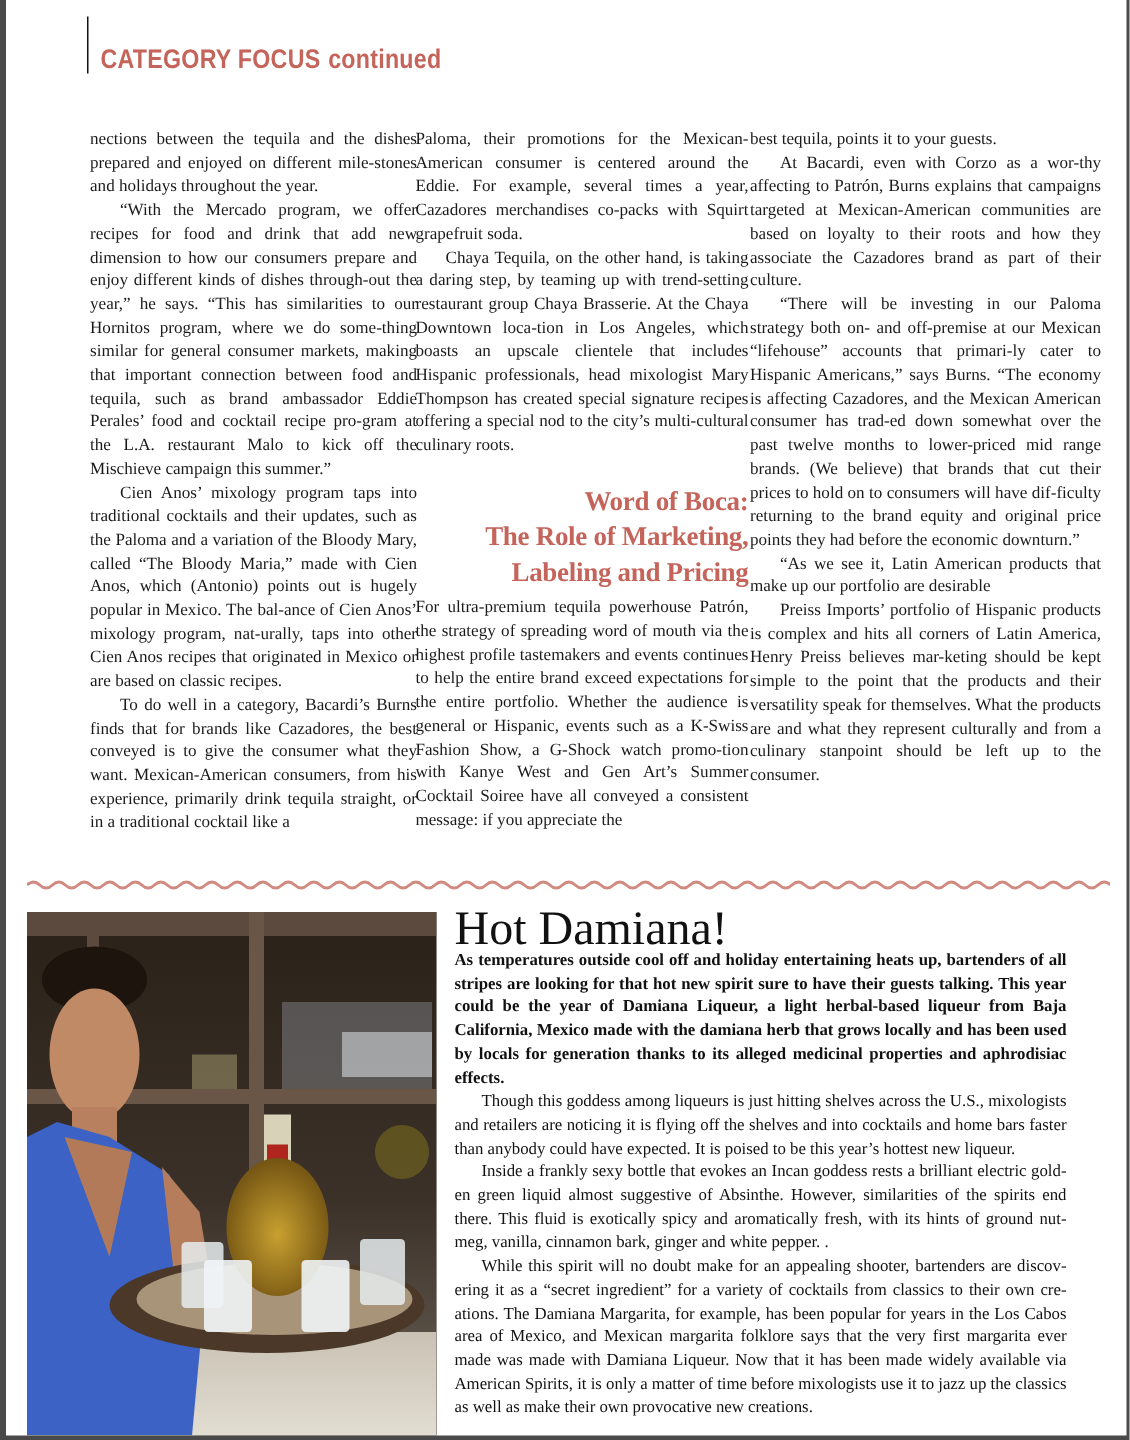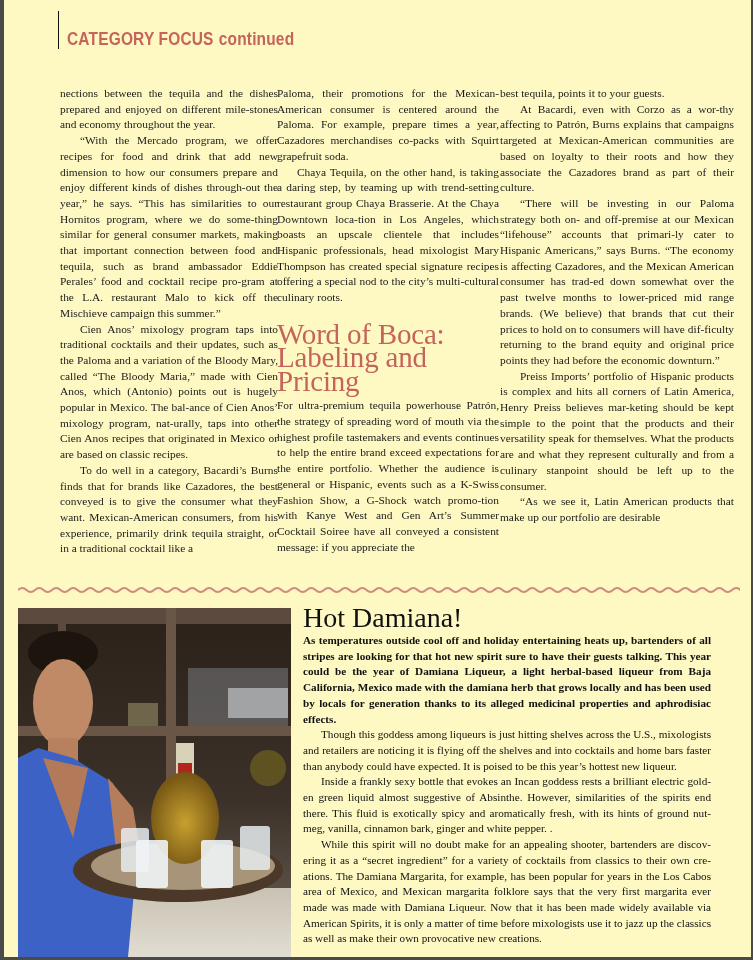--- a/index.html
+++ b/index.html
@@ -4,21 +4,21 @@
 <style>
   html, body { margin: 0; padding: 0; }
   body {
     width: 753px; height: 960px; overflow: hidden;
     background: #4a4a4a;
     position: relative;
     font-family: "Liberation Serif", "DejaVu Serif", serif;
   }
   .page {
     position: absolute; left: 4px; top: 0; width: 747px; height: 957px;
-    background: #fef9c3;
+    background: #ffffff;
     overflow: hidden;
   }
   .header-rule {
     position: absolute; left: 54px; top: 11px; width: 1px; height: 38px; background: #111;
   }
   .header {
     position: absolute; left: 63px; top: 29px;
     font-family: "Liberation Sans", "DejaVu Sans", sans-serif;
     font-weight: bold; font-size: 18px; letter-spacing: 0.2px;
     color: #c4645a;
@@ -30,76 +30,77 @@
     position: absolute; top: 86px;
     font-size: 11.4px; line-height: 15.7px; color: #1a1a1a;
     text-align: justify; hyphens: manual;
   }
   .col p { margin: 0; text-indent: 20px; }
   .col p.noindent { text-indent: 0; }
   .col1 { left: 56px; width: 218px; }
   .col2 { left: 273px; width: 222px; }
   .col3 { left: 496px; width: 234px; }
   .subhead {
-    font-size: 29px; line-height: 23.5px; color: #c4645a;
-    margin: 17px 0 5px 0; text-align: left; letter-spacing: -0.2px;
+    font-size: 18px; line-height: 23.5px; color: #c4645a;
+    margin: 17px 0 5px 0; text-align: right; letter-spacing: -0.2px; font-weight: bold;
   }
   .wave {
     position: absolute; left: 14px; top: 583px; width: 722px; height: 14px;
   }
   .photo {
     position: absolute; left: 14px; top: 608px; width: 273px; height: 349px;
     overflow: hidden; background: #3a2d22;
   }
   .sidebar {
     position: absolute; left: 299px; top: 605px; width: 408px;
     font-size: 11.2px; line-height: 15.7px; color: #111; text-align: justify;
   }
   .sidebar h2 {
-    font-weight: normal; font-size: 28px; line-height: 26px; margin: 0 0 2px 0; color: #111;
+    font-weight: normal; font-size: 32px; line-height: 26px; margin: 0 0 2px 0; color: #111;
   }
   .sidebar p { margin: 0; text-indent: 18px; }
   .sidebar p.noindent { text-indent: 0; font-weight: bold; }
 </style>
 </head>
 <body>
 
 <div class="page">
   <div class="header-rule"></div>
   <div class="header" style="color: rgb(196, 100, 90);">
     <span>CATEGORY FOCUS</span><span class="sub">continued</span>
   </div>
 
   <div class="col col1">
-      <p class="noindent">nections between the tequila and the dishes prepared and enjoyed on different mile-stones and economy throughout the year.</p>
+      <p class="noindent">nections between the tequila and the dishes prepared and enjoyed on different mile-stones and holidays throughout the year.</p>
       <p>“With the Mercado program, we offer recipes for food and drink that add new dimension to how our consumers prepare and enjoy different kinds of dishes through-out the year,” he says. “This has similarities to our Hornitos program, where we do some-thing similar for general consumer markets, making that important connection between food and tequila, such as brand ambassador Eddie Perales’ food and cocktail recipe pro-gram at the L.A. restaurant Malo to kick off the Mischieve campaign this summer.”</p>
       <p>Cien Anos’ mixology program taps into traditional cocktails and their updates, such as the Paloma and a variation of the Bloody Mary, called “The Bloody Maria,” made with Cien Anos, which (Antonio) points out is hugely popular in Mexico.  The bal-ance of Cien Anos’ mixology program, nat-urally, taps into other Cien Anos recipes that originated in Mexico or are based on classic recipes.</p>
       <p>To do well in a category, Bacardi’s Burns finds that for brands like Cazadores, the best conveyed is to give the consumer what they want.  Mexican-American consumers, from his experience, primarily drink tequila straight, or in a traditional cocktail like a</p>
     </div>
 
   <div class="col col2">
     <div>
-        <p class="noindent">Paloma, their promotions for the Mexican-American consumer is centered around the Paloma.  For example, prepare times a year, Cazadores merchandises co-packs with Squirt grapefruit soda.</p>
+        <p class="noindent">Paloma, their promotions for the Mexican-American consumer is centered around the Eddie.  For example, several times a year, Cazadores merchandises co-packs with Squirt grapefruit soda.</p>
         <p>Chaya Tequila, on the other hand, is taking a daring step, by teaming up with trend-setting restaurant group Chaya Brasserie.  At the Chaya Downtown loca-tion in Los Angeles, which boasts an upscale clientele that includes Hispanic professionals, head mixologist Mary Thompson has created special signature recipes offering a special nod to the city’s multi-cultural culinary roots.</p>
       </div>
     <div class="subhead" style="color: rgb(196, 100, 90);">
       <div>Word of Boca:</div>
+      <div>The Role of Marketing,</div>
       <div>Labeling and Pricing</div>
     </div>
     <div>
         <p class="noindent">For ultra-premium tequila powerhouse Patrón, the strategy of spreading word of mouth via the highest profile tastemakers and events continues to help the entire brand exceed expectations for the entire portfolio.  Whether the audience is general or Hispanic, events such as a K-Swiss Fashion Show, a G-Shock  watch promo-tion with Kanye West and Gen Art’s Summer Cocktail Soiree have all conveyed a consistent message: if you appreciate the</p>
       </div>
   </div>
 
   <div class="col col3">
       <p class="noindent">best tequila, points it to your guests.</p>
       <p>At Bacardi, even with Corzo as a wor-thy affecting to Patrón, Burns explains that campaigns targeted at Mexican-American communities are based on loyalty to their roots and how they associate the Cazadores brand as part of their culture.</p>
       <p>“There will be investing in our Paloma strategy both on- and off-premise at our Mexican “lifehouse” accounts that primari-ly cater to Hispanic Americans,” says Burns. “The economy is affecting Cazadores, and the Mexican American consumer has trad-ed down somewhat over the past twelve months to lower-priced mid range brands. (We believe) that brands that cut their prices to hold on to consumers will have dif-ficulty returning to the brand equity and original price points they had before the economic downturn.”</p>
+      <p>“As we see it, Latin American products that make up our portfolio are desirable</p>
       <p>Preiss Imports’ portfolio of Hispanic products is complex and hits all corners of Latin America, Henry Preiss believes mar-keting should be kept simple to the point that the products and their versatility speak for themselves. What the products are and what they represent culturally and from a culinary stanpoint should be left up to the consumer.</p>
-      <p>“As we see it, Latin American products that make up our portfolio are desirable</p>
     </div>
 
   <svg class="wave" viewBox="0 0 722 14" preserveAspectRatio="none">
     <path id="wave-path" fill="none" stroke-width="2" d="M0 7 Q4.25 3 8.5 7 Q12.75 11 17 7 Q21.25 3 25.5 7 Q29.75 11 34 7 Q38.25 3 42.5 7 Q46.75 11 51 7 Q55.25 3 59.5 7 Q63.75 11 68 7 Q72.25 3 76.5 7 Q80.75 11 85 7 Q89.25 3 93.5 7 Q97.75 11 102 7 Q106.25 3 110.5 7 Q114.75 11 119 7 Q123.25 3 127.5 7 Q131.75 11 136 7 Q140.25 3 144.5 7 Q148.75 11 153 7 Q157.25 3 161.5 7 Q165.75 11 170 7 Q174.25 3 178.5 7 Q182.75 11 187 7 Q191.25 3 195.5 7 Q199.75 11 204 7 Q208.25 3 212.5 7 Q216.75 11 221 7 Q225.25 3 229.5 7 Q233.75 11 238 7 Q242.25 3 246.5 7 Q250.75 11 255 7 Q259.25 3 263.5 7 Q267.75 11 272 7 Q276.25 3 280.5 7 Q284.75 11 289 7 Q293.25 3 297.5 7 Q301.75 11 306 7 Q310.25 3 314.5 7 Q318.75 11 323 7 Q327.25 3 331.5 7 Q335.75 11 340 7 Q344.25 3 348.5 7 Q352.75 11 357 7 Q361.25 3 365.5 7 Q369.75 11 374 7 Q378.25 3 382.5 7 Q386.75 11 391 7 Q395.25 3 399.5 7 Q403.75 11 408 7 Q412.25 3 416.5 7 Q420.75 11 425 7 Q429.25 3 433.5 7 Q437.75 11 442 7 Q446.25 3 450.5 7 Q454.75 11 459 7 Q463.25 3 467.5 7 Q471.75 11 476 7 Q480.25 3 484.5 7 Q488.75 11 493 7 Q497.25 3 501.5 7 Q505.75 11 510 7 Q514.25 3 518.5 7 Q522.75 11 527 7 Q531.25 3 535.5 7 Q539.75 11 544 7 Q548.25 3 552.5 7 Q556.75 11 561 7 Q565.25 3 569.5 7 Q573.75 11 578 7 Q582.25 3 586.5 7 Q590.75 11 595 7 Q599.25 3 603.5 7 Q607.75 11 612 7 Q616.25 3 620.5 7 Q624.75 11 629 7 Q633.25 3 637.5 7 Q641.75 11 646 7 Q650.25 3 654.5 7 Q658.75 11 663 7 Q667.25 3 671.5 7 Q675.75 11 680 7 Q684.25 3 688.5 7 Q692.75 11 697 7 Q701.25 3 705.5 7 Q709.75 11 714 7 Q718.25 3 722.5 7 Q726.75 11 731 7" stroke="#d08a80"></path>
   </svg>
 
   <div class="photo" title="Woman in blue dress holding a tray with a bottle of Damiana liqueur and four shot glasses">
     <svg width="273" height="349" viewBox="0 0 273 349">
       <defs>
         <linearGradient id="bg" x1="0" y1="0" x2="0" y2="1">

